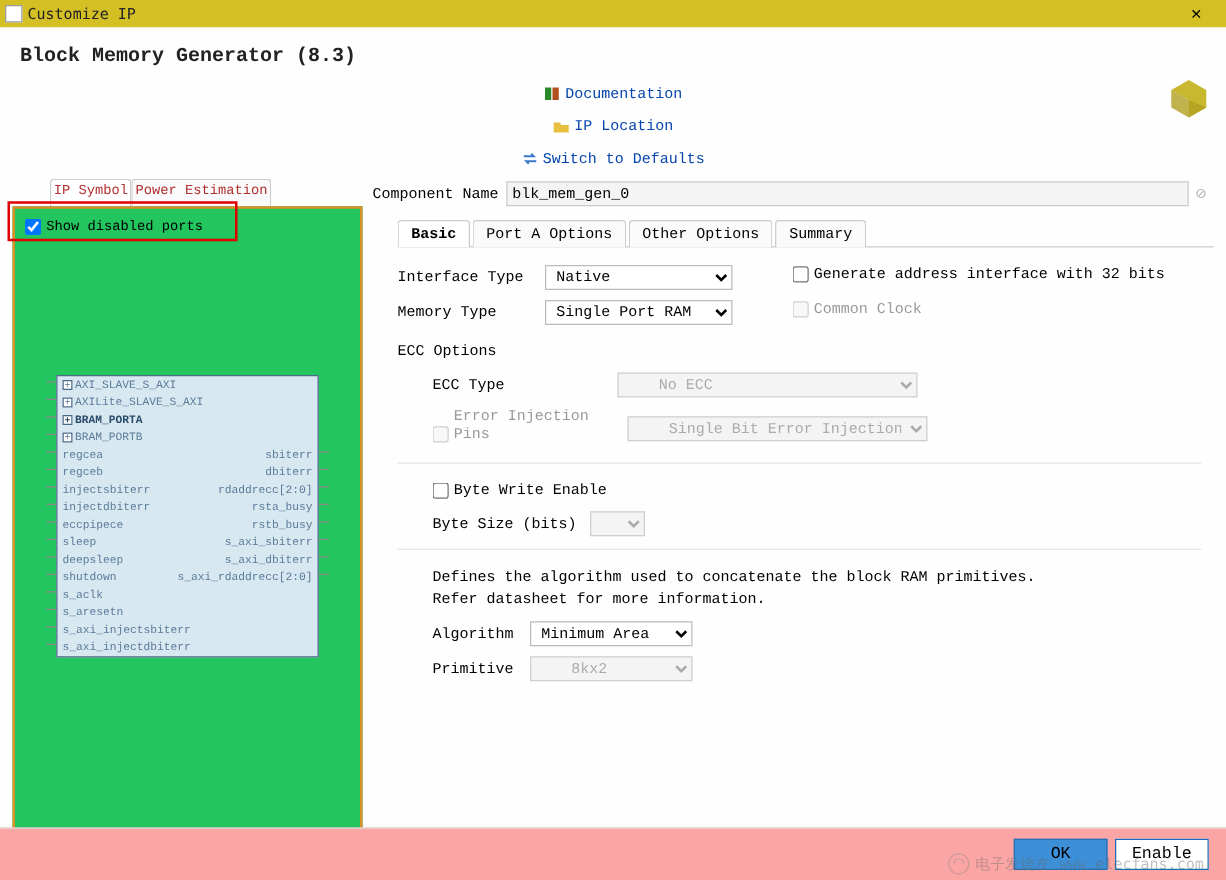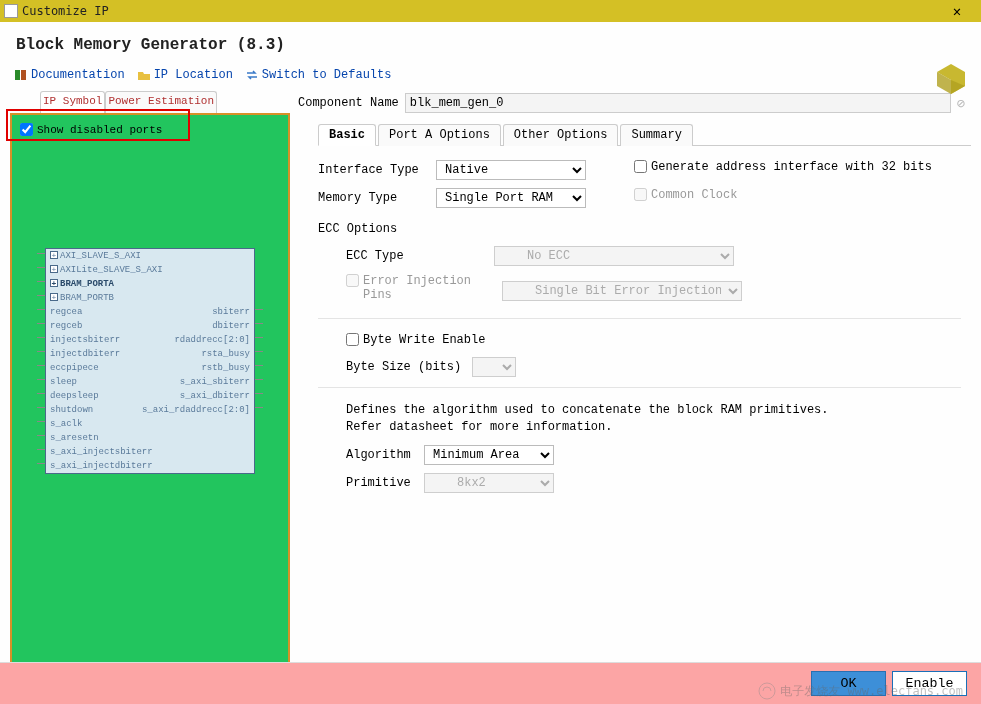--- a/index.html
+++ b/index.html
@@ -9,21 +9,21 @@
 .title-bar-left { display: flex; align-items: center; gap: 4px; }
 .title-bar-icon { width: 14px; height: 14px; background: #fff; border: 1px solid #999; display: inline-block; }
 .title-bar-text { font-size: 12px; color: #222; }
 .title-bar-close { width: 40px; height: 22px; display: flex; align-items: center; justify-content: center; font-size: 14px; cursor: pointer; }
 
 .main-area { background: #fefefe; height: 682px; position: relative; }
 
 .heading { font-family: "Courier New", monospace; font-size: 16px; font-weight: bold; padding: 14px 16px 10px 16px; color: #222; }
 .logo-corner { position: absolute; right: 10px; top: 40px; width: 40px; height: 40px; }
 
-.toolbar { padding: 4px 14px 8px 14px; display: flex; gap: 12px; align-items: center; border-bottom: 1px solid transparent; }
+.toolbar { padding: 4px 14px 8px 14px; display: flex; gap: 12px; align-items: center; border-bottom: 1px solid transparent; flex-direction: column; }
 .tool-link { display: flex; align-items: center; gap: 3px; color: #0645ad; cursor: pointer; font-family: "Courier New", monospace; }
 .tool-link .ico { width: 14px; height: 14px; display: inline-block; }
 
 .content { display: flex; padding: 0 10px; gap: 8px; height: 590px; }
 
 .left-col { width: 280px; display: flex; flex-direction: column; }
 .left-tabs { display: flex; height: 22px; margin-left: 30px; }
 .left-tab { padding: 3px 2px; font-family: "Courier New", monospace; border: 1px solid #ccc; border-bottom: none; background: #fafafa; color: #b03030; cursor: pointer; border-radius: 3px 3px 0 0; font-size: 11px; }
 .left-tab.active { background: #fff; color: #b03030; }
 .left-panel { border: 2px solid #d89028; flex: 1; background: #22c55e; padding: 6px; position: relative; }
@@ -48,21 +48,21 @@
 
 .opt-tabs { display: flex; border-bottom: 1px solid #ccc; margin-left: 20px; }
 .opt-tab { padding: 3px 10px; font-family: "Courier New", monospace; border: 1px solid #ccc; border-bottom: none; background: #fafafa; cursor: pointer; border-radius: 3px 3px 0 0; margin-right: 2px; position: relative; top: 1px; }
 .opt-tab.active { background: #fff; font-weight: bold; border-bottom: 1px solid #fff; }
 
 .opt-body { padding: 14px 10px 10px 20px; font-family: "Courier New", monospace; overflow-y: auto; flex: 1; }
 .form-row { display: flex; align-items: center; gap: 8px; margin-bottom: 8px; }
 .form-row label.lab { width: 110px; }
 select.sel { border: 1px solid #bbb; padding: 1px 4px; font-family: inherit; font-size: 12px; background: #fff; height: 20px; }
 select.sel[disabled] { background: #f0f0f0; color: #888; padding-left: 28px; }
-.chk-row { display: flex; align-items: flex-start; gap: 4px; margin-bottom: 6px; }
+.chk-row { display: flex; align-items: flex-end; gap: 4px; margin-bottom: 6px; }
 .chk-row.disabled { color: #999; }
 
 .section { margin-top: 14px; }
 .section-title { margin-bottom: 10px; }
 .section-body { padding-left: 28px; }
 .algo-desc { margin-bottom: 8px; line-height: 1.45; }
 
 .footer { position: absolute; bottom: 0; left: 0; right: 0; border-top: 1px solid #ddd; padding: 8px 14px; display: flex; justify-content: flex-end; gap: 6px; background: #fca5a5; }
 .footer button { min-width: 75px; padding: 4px 12px; border: 1px solid #1a6fb8; background: #fff; font-family: "Courier New", monospace; cursor: pointer; }
 .footer button.primary { background: #3d8fd8; border-color:#2a6fb0; }

